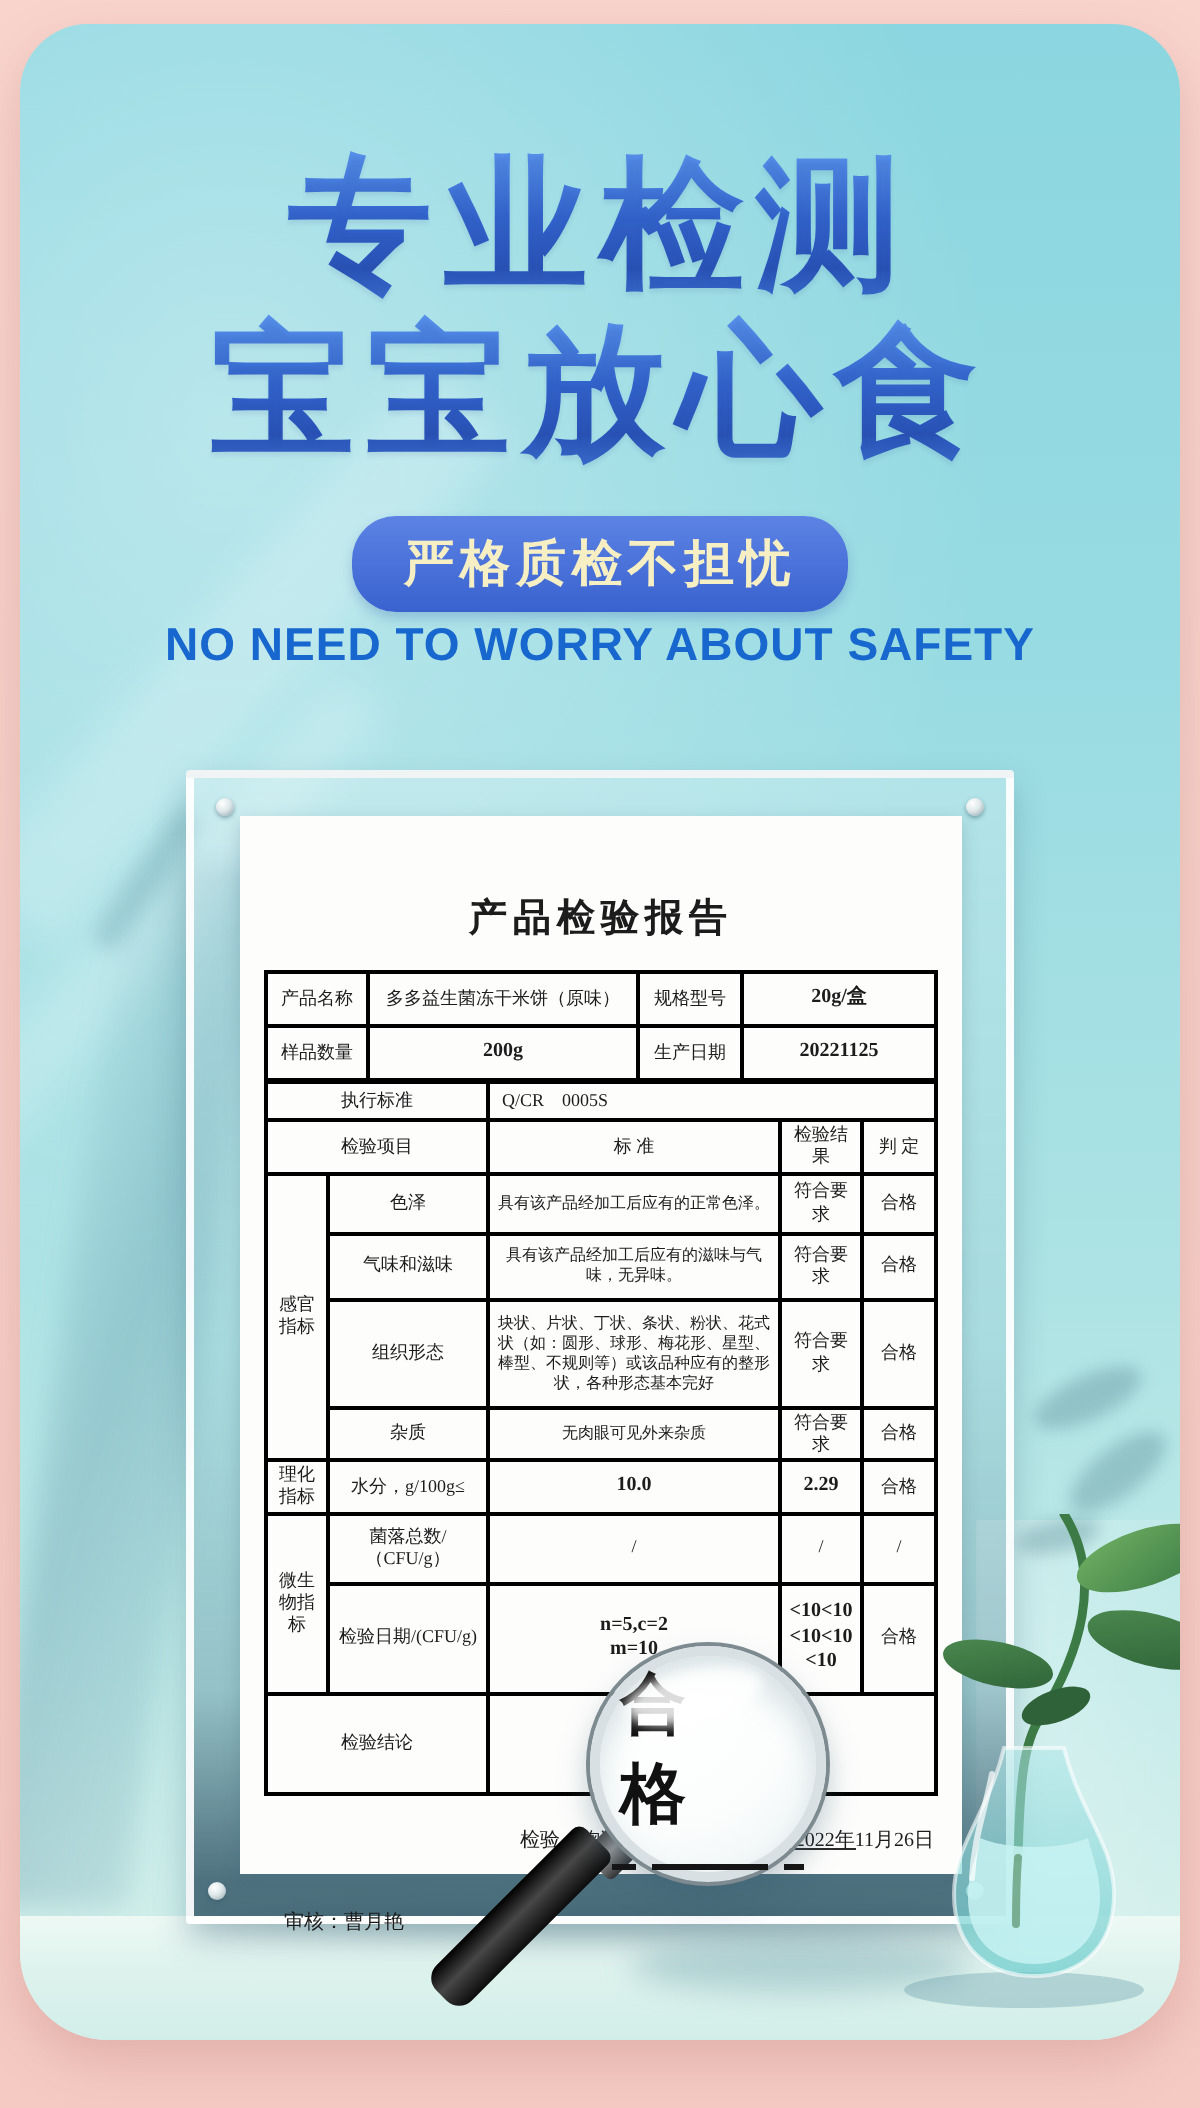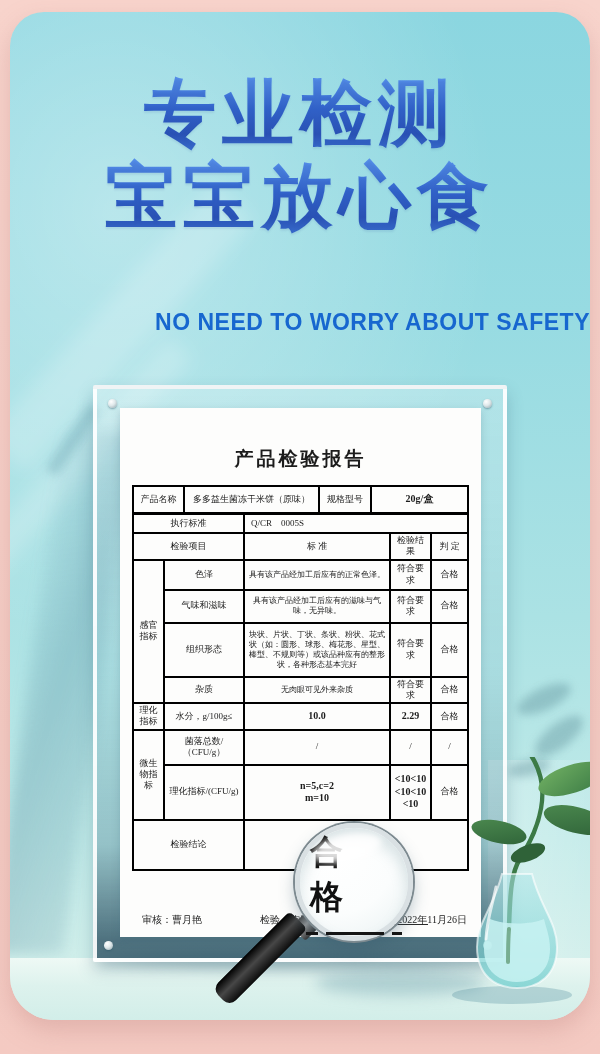--- a/index.html
+++ b/index.html
@@ -55,21 +55,21 @@
   .headline1 { top:60px; }
   .headline2 { top:143px; }
   .badge {
     position:absolute; top:246px; left:50%; transform:translateX(-50%);
     background:linear-gradient(180deg,#5c83e4,#3a62cf);
     color:#f7efc4; font-size:25px; font-weight:bold; letter-spacing:3px;
     padding:7px 26px 8px 26px; border-radius:22px; white-space:nowrap;
     box-shadow:0 3px 6px rgba(40,80,170,0.25);
   }
   .subtitle-en {
-    position:absolute; top:297px; left:0; width:100%; text-align:right;
+    position:absolute; top:297px; left:0; width:100%; text-align:center;
     color:#1767cf; font-size:23px; font-weight:bold; letter-spacing:0.5px;
   }
 
   
   .frame {
     position:absolute; left:83px; top:373px; width:414px; height:577px;
     border:4px solid rgba(255,255,255,0.92); border-radius:2px;
     background:linear-gradient(180deg, rgba(255,255,255,0.22) 0%, rgba(150,200,210,0.30) 50%, rgba(95,145,160,0.45) 80%, rgba(42,78,96,0.78) 97%);
     box-shadow:0 8px 16px rgba(60,105,125,0.30);
   }
@@ -90,21 +90,21 @@
   .t-info { margin-top:13px; }
   .t-info td { height:27px; }
   .t-insp { margin-top:-1px; }
   td.num { font-size:10px; font-weight:bold; }
   td.pre { white-space:pre-line; }
   td.small { font-size:8px; }
   .r-std td { height:19px; text-align:left; }
   .r-std td.lbl { text-align:center; }
   .r-head td { height:22px; }
   .doc-footer { position:absolute; left:12px; right:12px; top:505px; height:18px; font-size:10px; }
-  .doc-footer .rev { position:absolute; left:10px; }
+  .doc-footer .rev { position:absolute; left:10px;margin-top:41px; }
   .doc-footer .insp { position:absolute; left:128px; }
   .doc-footer .sig-line { position:absolute; left:178px; width:118px; top:11px; border-bottom:1px solid #2a2a2a; }
   .doc-footer .date { position:absolute; right:2px; }
 
   
   .mag-ferrule { position:absolute; left:286px; top:903px; width:20px; height:22px;
     background:linear-gradient(90deg,#4a4a4a,#9a9a9a 45%,#333); transform:rotate(45deg); border-radius:3px; }
   .mag-handle { position:absolute; left:276px; top:908px; width:25px; height:110px;
     background:linear-gradient(90deg,#000 0%, #474747 45%, #0c0c0c 100%);
     border-radius:5px 5px 9px 9px; transform:rotate(45deg); transform-origin:50% 0; }
@@ -125,20 +125,21 @@
 </style>
 </head>
 <body>
 
 <div class="scene">
   <div class="beam beam1"></div>
   <div class="beam beam2"></div>
 
   <div class="headline headline1">专业检测</div>
   <div class="headline headline2">宝宝放心食</div>
+  <div class="badge">严格质检不担忧</div>
   <div class="subtitle-en">NO NEED TO WORRY ABOUT SAFETY</div>
 
   <div class="frame-shadow"></div>
   <div class="frame-shadow-branch"></div>
   <div class="floor"></div>
   <div class="frame-contact-shadow"></div>
   <div class="right-panel"></div>
   <div class="leaf-shadow ls1"></div>
   <div class="leaf-shadow ls2"></div>
   <div class="leaf-shadow ls3"></div>
@@ -161,20 +162,26 @@
           <col style="width:52px">
           <col style="width:97px">
         </colgroup>
       <tbody>
           <tr>
         <td>产品名称</td>
         <td>多多益生菌冻干米饼（原味）</td>
         <td>规格型号</td>
         <td class="num">20g/盒</td>
       </tr>
+      <tr>
+        <td>样品数量</td>
+        <td class="num">200g</td>
+        <td>生产日期</td>
+        <td class="num">20221125</td>
+      </tr>
     </tbody>
       </table>
 
     <table class="t-insp">
       <colgroup>
           <col style="width:31px">
           <col style="width:80px">
           <col style="width:146px">
           <col style="width:41px">
           <col style="width:37px">
@@ -226,21 +233,21 @@
       </tr>
 
       <tr style="height:35px">
         <td rowspan="2" class="pre">微生物指标</td>
         <td>菌落总数/（CFU/g）</td>
         <td>/</td>
         <td>/</td>
         <td>/</td>
       </tr>
       <tr style="height:55px">
-        <td>理化指标/(CFU/g)</td>
+        <td>检验日期/(CFU/g)</td>
         <td class="pre num">n=5,c=2
 m=10</td>
         <td class="pre num">&lt;10&lt;10
 &lt;10&lt;10
 &lt;10</td>
         <td>合格</td>
       </tr>
 
       <tr style="height:50px">
         <td colspan="2">检验结论</td>

